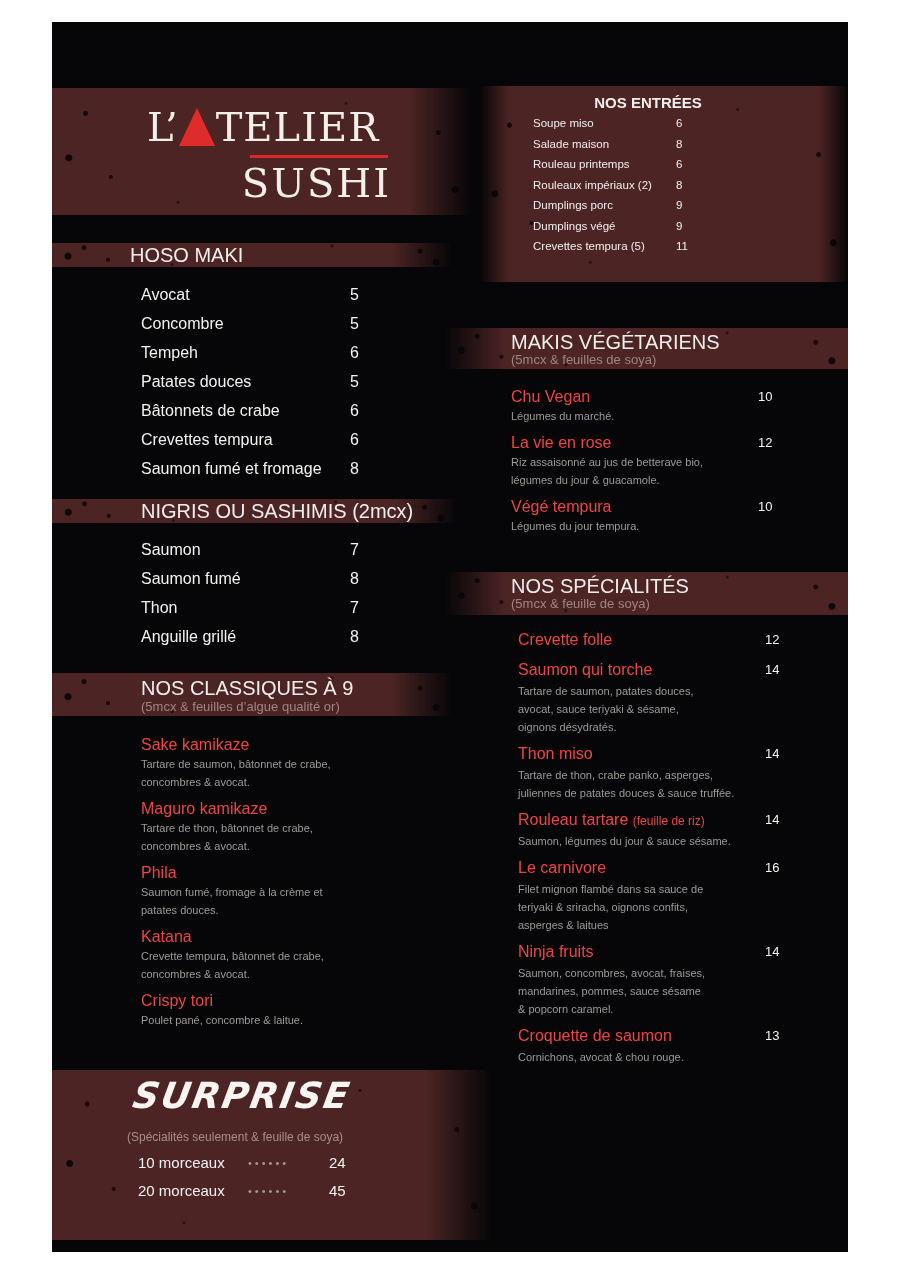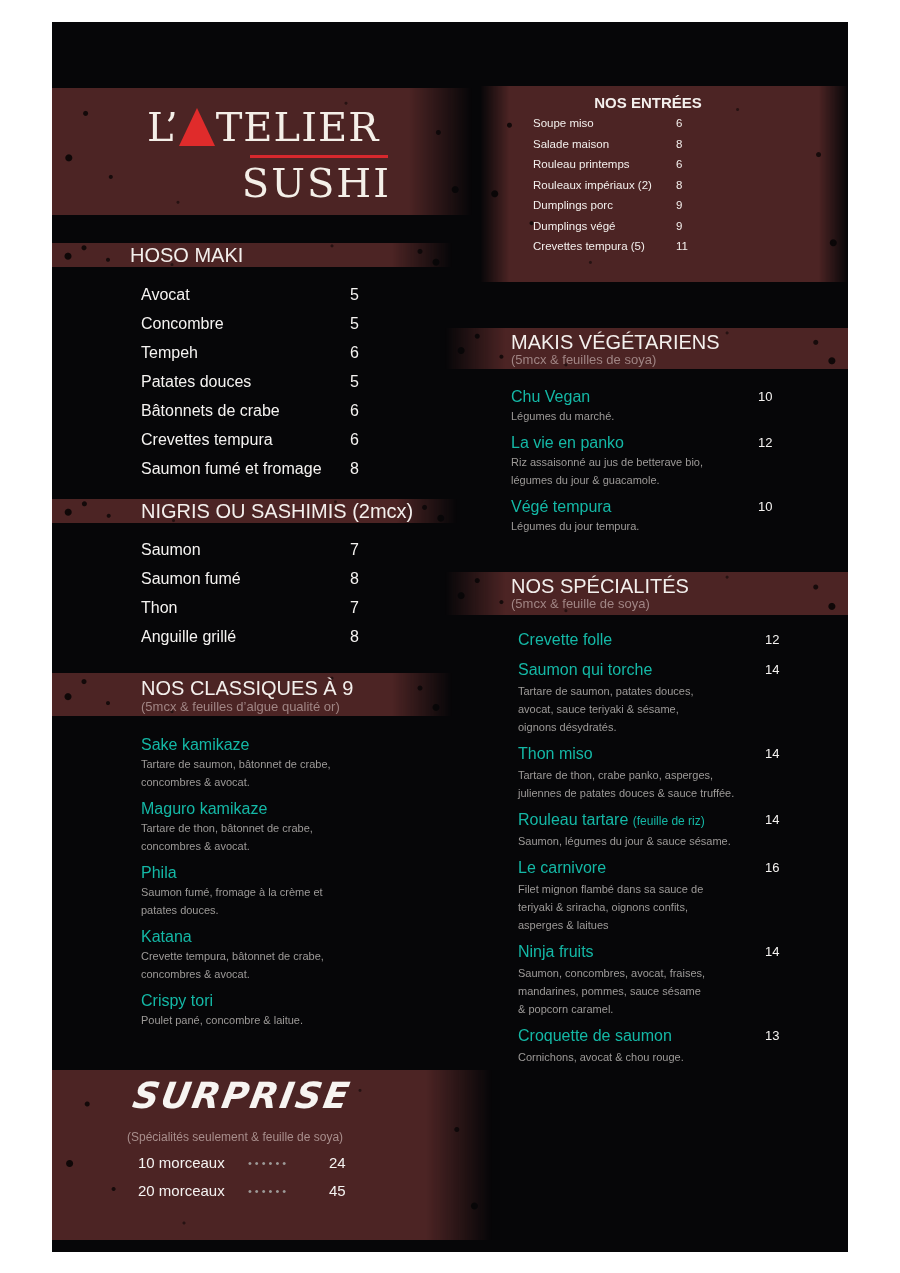--- a/index.html
+++ b/index.html
@@ -67,21 +67,21 @@
     .simple-row .pr { position: absolute; top: 0; }
 
     .entrees { position: absolute; left: 533px; top: 100px; width: 230px; }
     .entrees .title { text-align: center; font-size: 15px; font-weight: bold; color: #f3efec; line-height: 18px; margin-bottom: 4px; }
     .entrees .row { position: relative; height: 20.5px; font-size: 11.5px; line-height: 15px; color: #f3efec; }
     .entrees .row .nm { position: absolute; left: 0; }
     .entrees .row .pr { position: absolute; left: 143px; }
 
     .desc-list { position: absolute; }
     .desc-item { position: relative; margin-bottom: 7px; }
-    .desc-item .nm { font-size: 16px; line-height: 21px; color: #14b8a6; white-space: nowrap; }
+    .desc-item .nm { font-size: 16px; line-height: 21px; color: #ef4444; white-space: nowrap; }
     .desc-item .nm small { font-size: 12px; }
     .desc-item .pr { position: absolute; top: 0; font-size: 13px; line-height: 21px; color: #f5f3f1; }
     .desc-item .ds { font-size: 11px; line-height: 18px; color: #9d9a98; white-space: pre-line; }
 
     .surprise-title {
       position: absolute; left: 0; width: 100%; top: 1082px; text-align: center;
       font-family: "DejaVu Sans", sans-serif; font-weight: bold; font-style: italic;
       font-size: 36px; letter-spacing: 2px; color: #f7f4f1; transform: skewX(-10deg);
     }
     .surprise-sub { position: absolute; left: 0; width: 100%; text-align: center; font-size: 12px; color: #a88e8c; }
@@ -241,21 +241,21 @@
   <div class="band grunge fade-left" style="left:393px; top:306px; width:403px; height:41px;"></div>
   <div class="sec-title" style="left:459px; top:308px;">MAKIS VÉGÉTARIENS</div>
   <div class="sec-sub" style="left:459px; top:331px;">(5mcx &amp; feuilles de soya)</div>
   <div class="desc-list" style="left:459px; top:364px; width:270px;">
     <div class="desc-item">
         <div class="nm">Chu Vegan</div>
         <div class="pr" style="left:247px">10</div>
         <div class="ds">Légumes du marché.</div>
       </div>
     <div class="desc-item">
-        <div class="nm">La vie en panko</div>
+        <div class="nm">La vie en rose</div>
         <div class="pr" style="left:247px">12</div>
         <div class="ds">Riz assaisonné au jus de betterave bio,
 légumes du jour &amp; guacamole.</div>
       </div>
     <div class="desc-item">
         <div class="nm">Végé tempura</div>
         <div class="pr" style="left:247px">10</div>
         <div class="ds">Légumes du jour tempura.</div>
       </div>
   </div>

